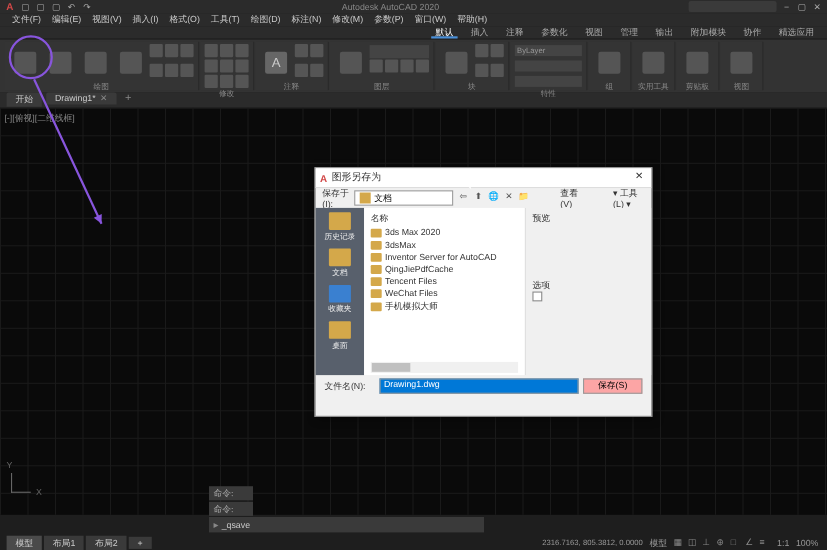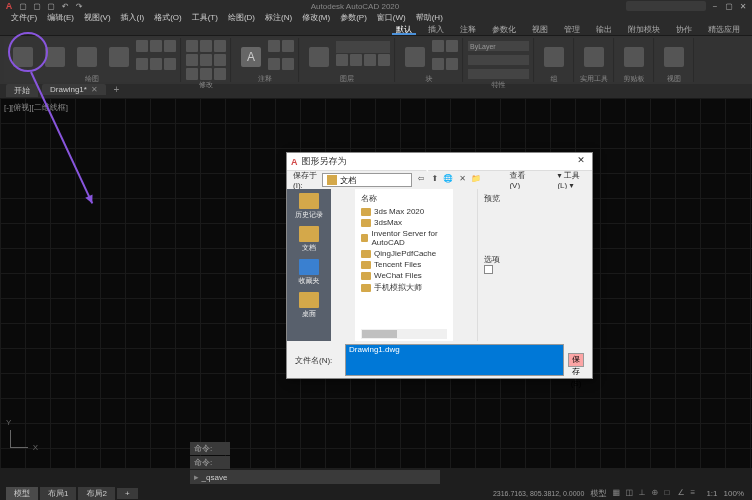--- a/index.html
+++ b/index.html
@@ -53,21 +53,21 @@
 .dialog-title-text { flex: 1; font-size: 9px; color: #333; }
 .dialog-close { width: 14px; height: 14px; font-size: 9px; color: #333; text-align: center; }
 
 .dialog-toolbar { height: 18px; display: flex; align-items: center; padding: 0 6px; gap: 4px; }
 .dialog-label { font-size: 8px; color: #333; }
 .dialog-location { flex: 0 0 90px; height: 14px; background: #fff; border: 1px solid #999; font-size: 8px; padding: 0 4px; display: flex; align-items: center; }
 .dialog-loc-icon { width: 10px; height: 10px; background: #d4a84a; margin-right: 3px; }
 .dialog-tb-btn { width: 13px; height: 13px; font-size: 8px; color: #555; text-align: center; }
 .dialog-tb-text { font-size: 8px; color: #333; margin-left: 24px; }
 
-.dialog-body { display: flex; height: 152px; gap: 24px; }
+.dialog-body { display: flex; height: 152px; }
 .dialog-sidebar { width: 44px; background: #58606c; display: flex; flex-direction: column; align-items: center; padding: 4px 0; gap: 6px; }
 .sidebar-place { width: 36px; display: flex; flex-direction: column; align-items: center; gap: 1px; }
 .sidebar-place-icon { width: 20px; height: 16px; background: #d4a84a; border-radius: 1px; }
 .sidebar-place-icon.blue { background: #3a80d0; }
 .sidebar-place-label { font-size: 7px; color: #eee; }
 
 .dialog-files { flex: 1; background: #fff; padding: 4px 6px; position: relative; }
 .file-header { display: flex; font-size: 8px; color: #333; margin-bottom: 2px; }
 .file-header-name { flex: 1; }
 .file-item { display: flex; align-items: center; font-size: 8px; color: #333; padding: 1px 0; gap: 3px; }
@@ -76,23 +76,23 @@
 .dialog-scrollbar-thumb { width: 35px; height: 8px; background: #c0c0c0; margin: 1px; }
 
 .dialog-preview { width: 115px; background: #f0f0f0; border-left: 1px solid #ddd; padding: 4px 6px; font-size: 8px; color: #333; }
 .preview-section { margin-bottom: 50px; }
 .preview-option { display: flex; align-items: flex-start; gap: 3px; font-size: 8px; }
 .preview-checkbox { width: 9px; height: 9px; border: 1px solid #888; background: #fff; }
 
 .dialog-footer { padding: 3px 8px; }
 .dialog-footer-row { display: flex; align-items: center; gap: 4px; margin-bottom: 3px; }
 .dialog-footer-label { font-size: 8px; color: #333; width: 46px; }
-.dialog-footer-input { flex: 1; height: 32px; border: 1px solid #999; font-size: 8px; padding: 0 3px; }
+.dialog-footer-input { flex: 1; height: 14px; border: 1px solid #999; font-size: 8px; padding: 0 3px; }
 .dialog-footer-input.selected { background: #0078d7; color: #fff; }
-.dialog-footer-btn { width: 16px; height: 14px; background: #fca5a5; border: 1px solid #999; font-size: 8px; text-align: center; line-height: 12px; }
+.dialog-footer-btn { width: 54px; height: 14px; background: #fca5a5; border: 1px solid #999; font-size: 8px; text-align: center; line-height: 12px; }
 
 .cmd-area { position: absolute; bottom: 16px; left: 190px; width: 250px; }
 .cmd-hint { background: #3a3a3a; color: #aaa; font-size: 8px; padding: 1px 4px; width: 40px; margin-bottom: 1px; font-family: Liberation Serif, serif; }
 .cmd-line { height: 14px; background: #3a3a3a; display: flex; align-items: center; padding: 0 4px; gap: 3px; }
 .cmd-icon { color: #888; font-size: 9px; }
 .cmd-text { color: #ccc; font-size: 8px; }
 
 .model-tabs { position: absolute; bottom: 0; left: 0; height: 14px; display: flex; align-items: center; gap: 2px; padding: 0 6px; }
 .model-tab { background: #3a3a3a; color: #ccc; font-size: 8px; padding: 1px 8px; }
 .model-tab.active { background: #4a4a4a; }

